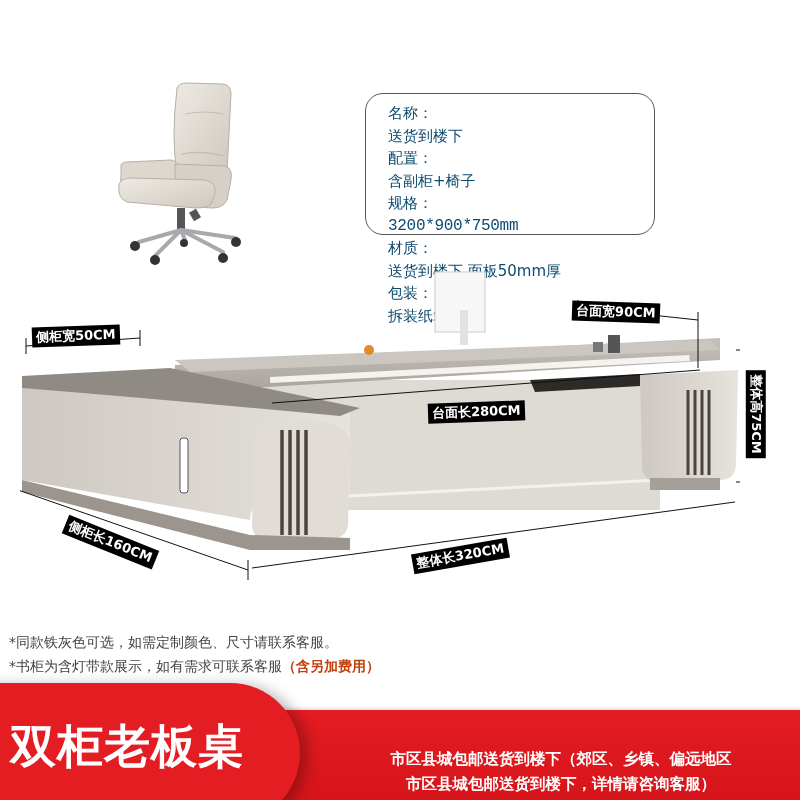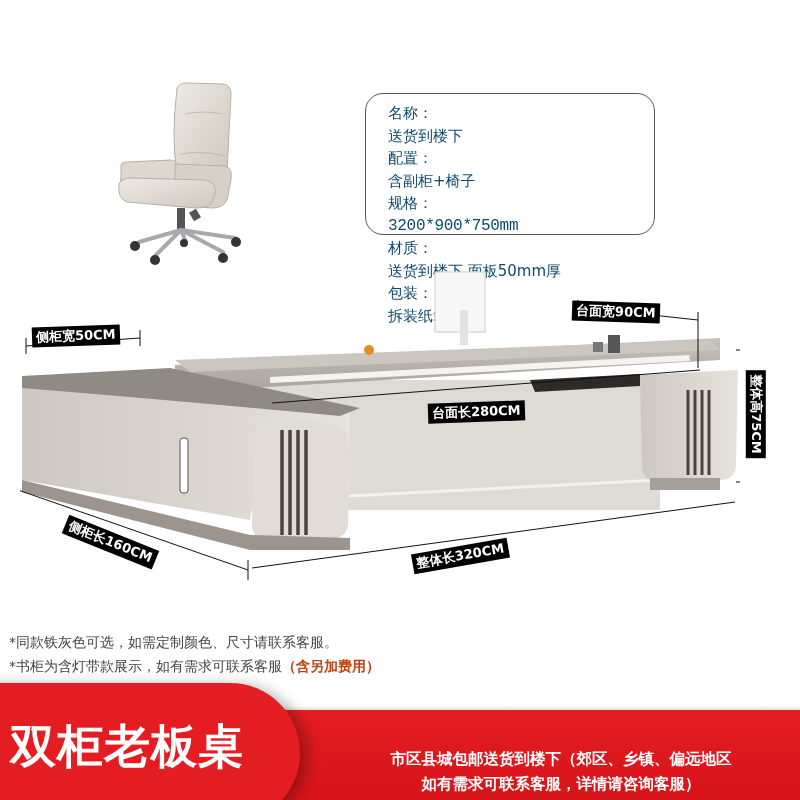--- a/index.html
+++ b/index.html
@@ -185,14 +185,14 @@
   <div>
     <span>*书柜为含灯带款展示，如有需求可联系客服</span><span class="red">（含另加费用）</span>
   </div>
 </div>
 
 <div class="banner-strip"></div>
 <div class="banner-pill"></div>
 <div class="banner-title">双柜老板桌</div>
 <div class="banner-desc">
   <div>市区县城包邮送货到楼下（郊区、乡镇、偏远地区</div>
-  <div>如有需求可联系客服，详情请咨询客服）</div>
+  <div>市区县城包邮送货到楼下，详情请咨询客服）</div>
 </div>
 
 </body></html>

